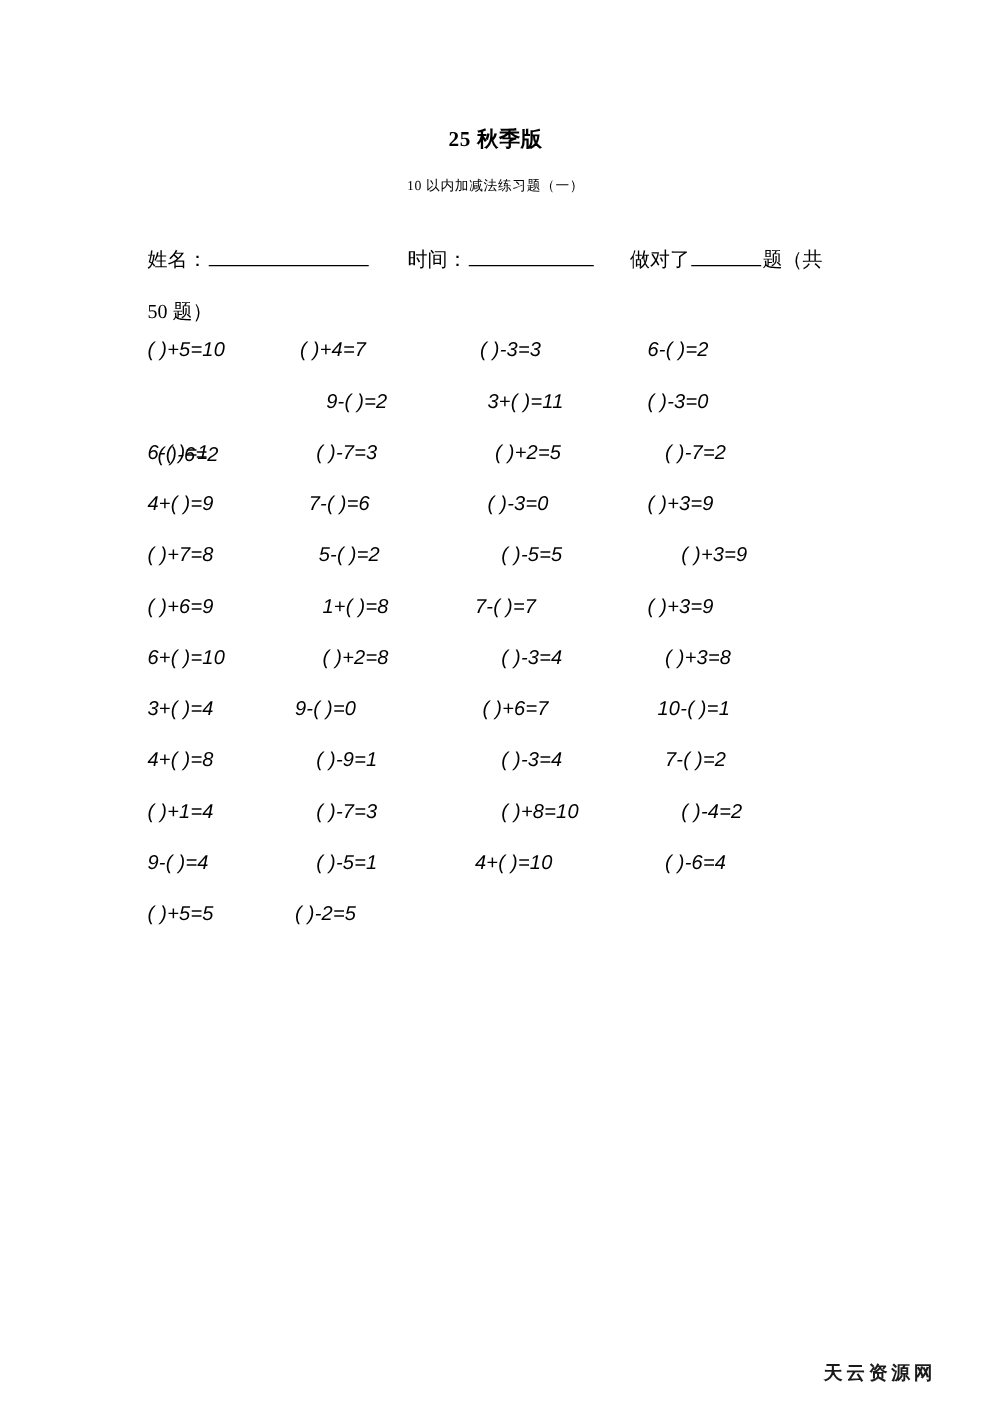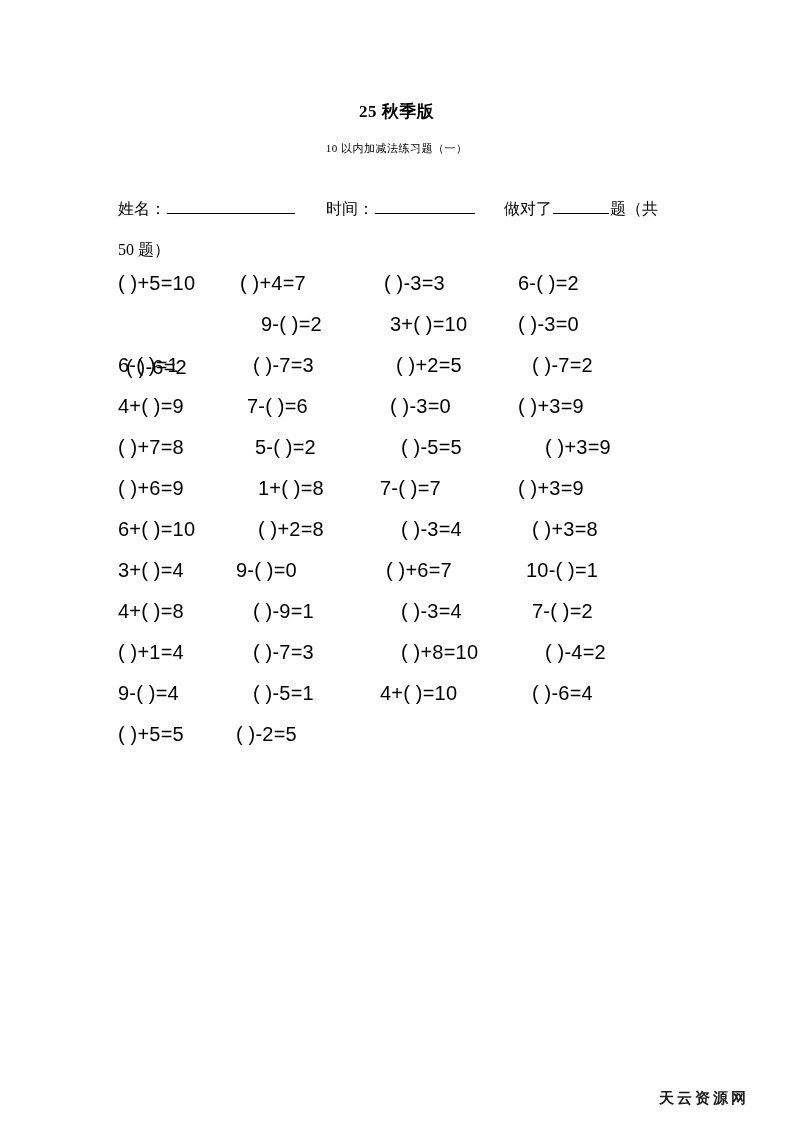--- a/index.html
+++ b/index.html
@@ -86,23 +86,24 @@
   .prob-row {
     position: relative;
     height: 41px;
     white-space: nowrap;
     font-size: 16px;
     font-family: "Liberation Sans", "DejaVu Sans", sans-serif;
   }
   .prob {
     position: absolute;
     top: 0;
-    font-size: 20px;
+    font-size: 16px;
     letter-spacing: 0.2px;
     font-family: "Liberation Sans", "DejaVu Sans", sans-serif;
+    font-style: italic;
   }
 
   
   .watermark {
     position: absolute;
     right: 14px;
     bottom: 14px;
     font-size: 15px;
     font-weight: bold;
     color: #1a1a1a;
@@ -132,21 +133,21 @@
       <div class="prob-row">
         <span class="prob" style="left: 0px;">(    )+5=10</span>
         <span class="prob" style="left: 122px;">(    )+4=7</span>
         <span class="prob" style="left: 266px;">(    )-3=3</span>
         <span class="prob" style="left: 400px;">6-(    )=2</span>
       </div>
       <div class="prob-row">
         <span class="prob" style="left: 8px; margin-top: 43px;">(    )-6=2</span>
         <span class="prob" style="left: 143px;">9-(    )=2</span>
         <span class="prob" style="left: 400px;">(    )-3=0</span>
-        <span class="prob" style="left: 272px;">3+(    )=10</span>
+        <span class="prob" style="left: 272px;">3+(    )=11</span>
       </div>
       <div class="prob-row">
         <span class="prob" style="left: 0px;">6-(    )=1</span>
         <span class="prob" style="left: 135px;">(    )-7=3</span>
         <span class="prob" style="left: 278px;">(    )+2=5</span>
         <span class="prob" style="left: 414px;">(    )-7=2</span>
       </div>
       <div class="prob-row">
         <span class="prob" style="left: 0px;">4+(    )=9</span>
         <span class="prob" style="left: 129px;">7-(    )=6</span>

